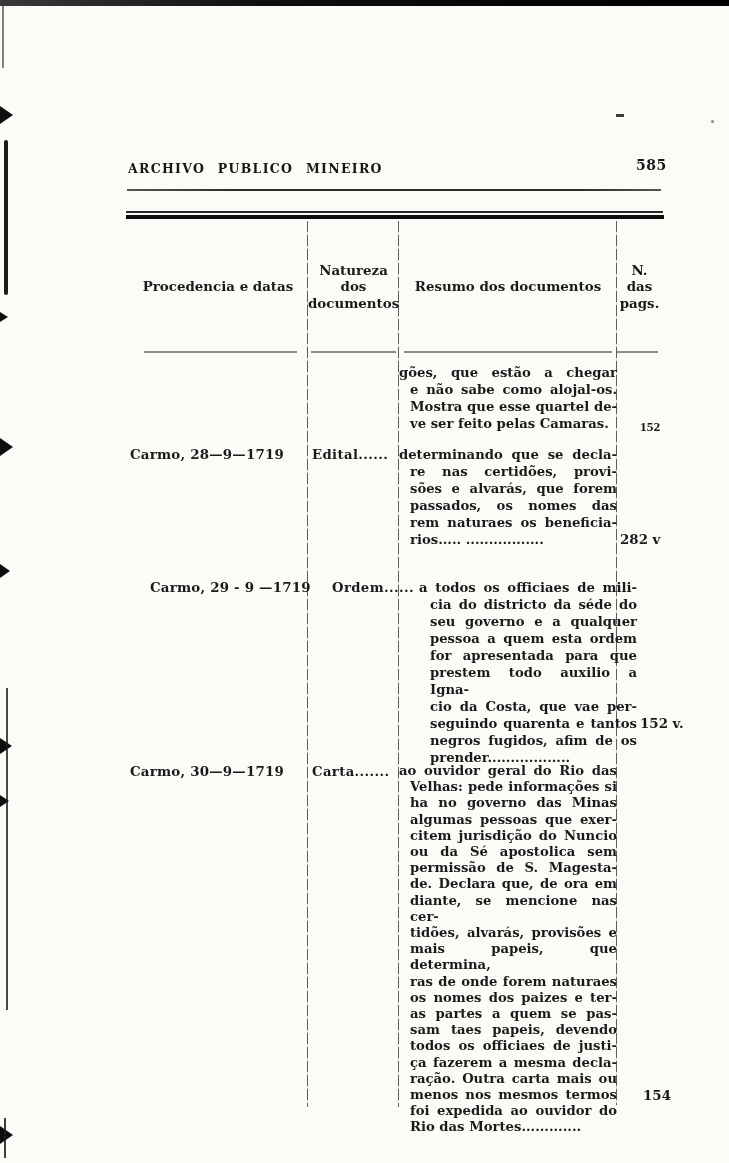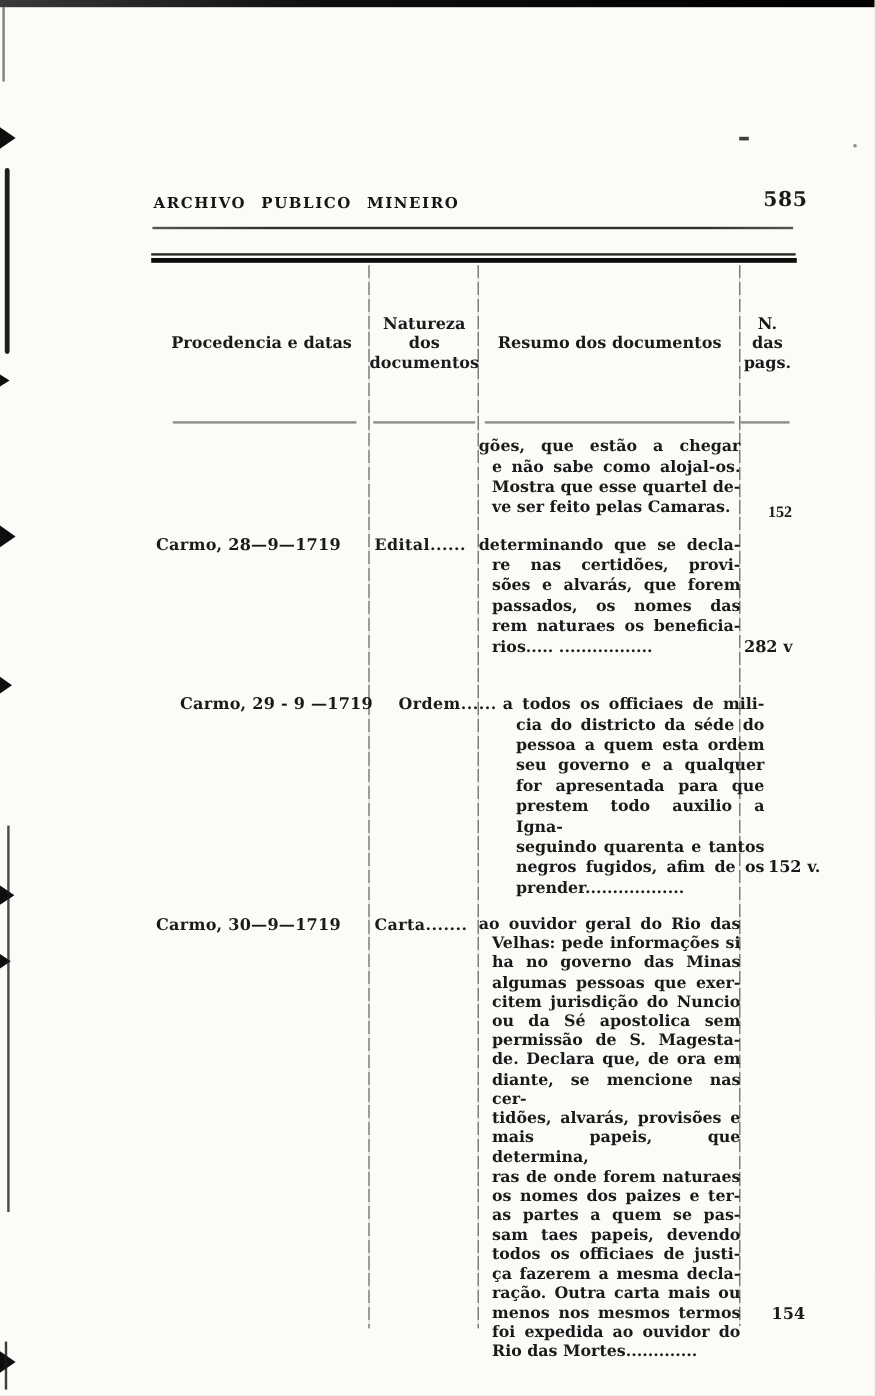--- a/index.html
+++ b/index.html
@@ -24,21 +24,21 @@
   .streak { position:absolute; background:#1c1c1c; }
   .sk0 { left:2px; top:6px;    width:2px; height:62px;  opacity:.55; }
   .sk1 { left:4px; top:140px;  width:4px; height:155px; border-radius:2px; }
   .sk2 { left:6px; top:688px;  width:2px; height:322px; opacity:.8; }
   .sk3 { left:4px; top:1118px; width:2px; height:40px;  opacity:.85; }
   .dash1 { position:absolute; left:616px; top:114px; width:8px; height:2.5px; background:#3d3d3d; }
   .dot1  { position:absolute; left:711px; top:120px; width:3px; height:3px; background:#8a8a8a; border-radius:50%; }
   
   .running-head-title { position:absolute; top:161px; left:128px; width:534px; text-align:left;
     font-size:12.5px; font-weight:bold; letter-spacing:1.3px; word-spacing:7px; color:#161616; }
-  .page-number-head { position:absolute; top:157px; left:636px; font-size:17px; font-weight:bold; letter-spacing:.5px; }
+  .page-number-head { position:absolute; top:157px; left:636px; font-size:14px; font-weight:bold; letter-spacing:.5px; }
   
   .rule-a  { position:absolute; left:127px; top:189px; width:534px; height:2px;
     background:linear-gradient(90deg,#555,#2e2e2e 20%,#2e2e2e 85%,#555); }
   .rule-b1 { position:absolute; left:126px; top:211px; width:537px; height:2px; background:#2b2b2b; }
   .rule-b2 { position:absolute; left:126px; top:215px; width:538px; height:3.5px; background:#0d0d0d; }
   .vline { position:absolute; top:221px; width:1px;
     background-image:repeating-linear-gradient(180deg,#5c5c5c 0 11px, rgba(92,92,92,.22) 11px 14px); }
   .v1 { left:307px; height:886px; }
   .v2 { left:398px; height:886px; }
   .v3 { left:616px; height:884px; }
@@ -143,24 +143,25 @@
       <span class="pagenum">282 v</span>
     </div>
   </div>
 
   <div class="trow row2">
     <div class="cell proc">Carmo, 29 - 9 —1719</div>
     <div class="cell nat">Ordem......</div>
     <div class="cell res">
         <div class="tline">a todos os officiaes de mili-</div>
         <div class="tline">cia do districto da séde do</div>
+        <div class="tline">seu governo e a qualquer</div>
         <div class="tline">pessoa a quem esta ordem</div>
-        <div class="tline">seu governo e a qualquer</div>
         <div class="tline">for apresentada para que</div>
         <div class="tline">prestem todo auxilio a Igna-</div>
+        <div class="tline">cio da Costa, que vae per-</div>
         <div class="tline">seguindo quarenta e tantos</div>
         <div class="tline">negros fugidos, afim de os</div>
         <div class="tline last">prender..................</div>
       </div>
     <div class="cell pag">
       <span class="pagenum">152 v.</span>
     </div>
   </div>
 
   <div class="trow row3">

